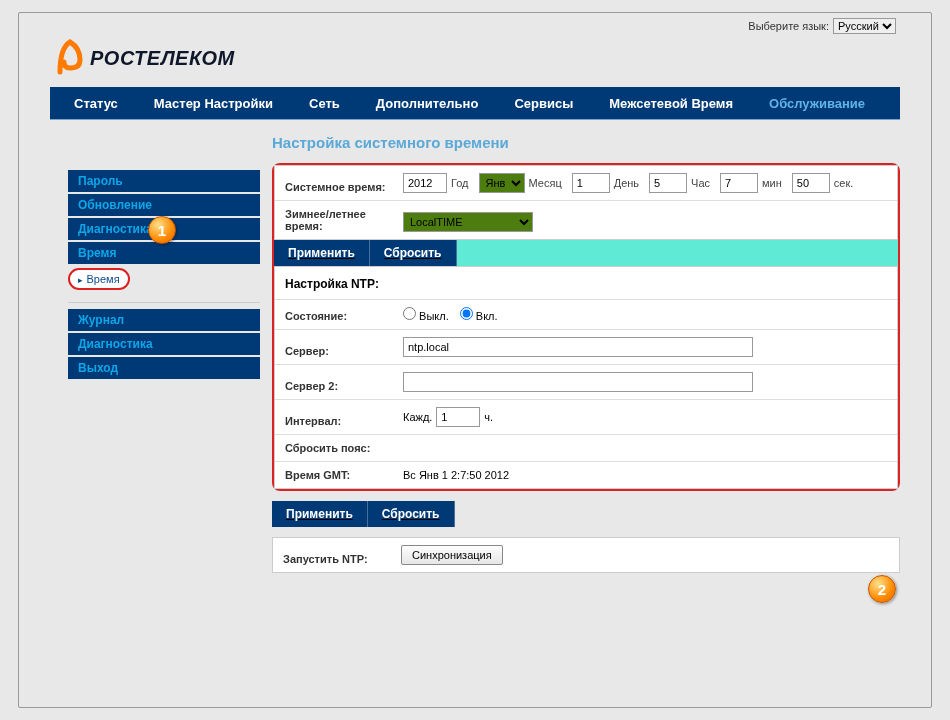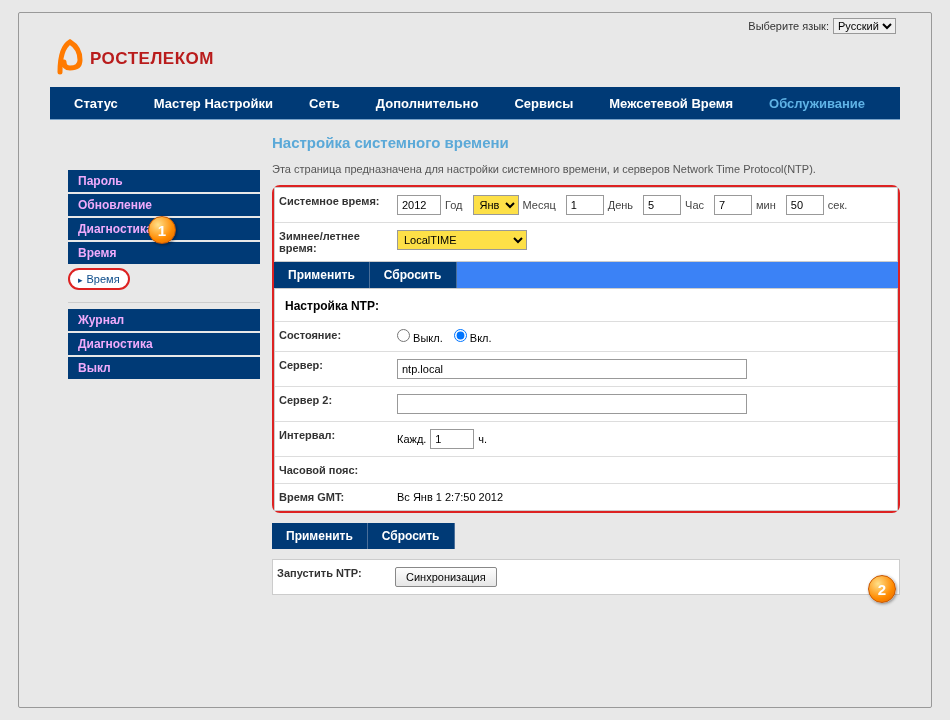--- a/index.html
+++ b/index.html
@@ -3,51 +3,51 @@
 <meta charset="utf-8">
 <style>
 * { box-sizing: border-box; margin: 0; padding: 0; }
 body { font-family: Arial, sans-serif; font-size: 12px; background: #e8e8e8; }
 .page { width: 950px; height: 720px; margin: 0; background: #e8e8e8; position: relative; }
 .container { width: 850px; margin: 0 auto; padding-top: 18px; }
 .topbar { display: flex; justify-content: flex-end; align-items: center; font-size: 11px; color: #333; padding-right: 4px; margin-bottom: 4px; }
 .topbar select { font-size: 11px; margin-left: 4px; border: 1px solid #999; }
 .logo-row { display: flex; align-items: center; margin-bottom: 8px; padding-left: 6px; }
 .logo-mark { display: inline-block; margin-right: 6px; }
-.logo-text { font-size: 17px; font-weight: bold; color: #b91c1c; letter-spacing: 0.5px; }
+.logo-text { font-size: 20px; font-weight: bold; color: #0f172a; letter-spacing: 0.5px; font-style: italic; }
 .nav { background: #003a76; height: 32px; display: flex; align-items: stretch; }
 .nav-item { color: #fff; font-size: 13px; font-weight: bold; padding: 0 18px; display: flex; align-items: center; cursor: pointer; }
 .nav-item:first-child { padding-left: 24px; }
 .nav-item.active { color: #5fb3e6; }
 .nav-line { height: 1px; background: #7aa3c9; }
 .body { display: flex; align-items: flex-start; }
 .sidebar { width: 210px; padding-top: 50px; padding-left: 18px; position: relative; }
-.side-item { background: #003a76; color: #f0abfc; font-weight: bold; font-size: 12px; padding: 4px 10px; margin-bottom: 2px; cursor: pointer; }
+.side-item { background: #003a76; color: #0ea5e9; font-weight: bold; font-size: 12px; padding: 4px 10px; margin-bottom: 2px; cursor: pointer; }
 .side-sub { border: 2px solid #d22; border-radius: 12px; padding: 3px 8px; margin: 2px 0 6px 0; font-size: 11px; color: #0b4b8a; background: #fff; display: inline-block; }
 .side-sub span { color: #0b4b8a; }
 .side-sub .bullet { color: #0b4b8a; margin-right: 4px; font-size: 9px; }
 .side-hr { border: none; border-bottom: 1px solid #ccc; margin: 6px 0 6px 0; }
 .badge { width: 28px; height: 28px; border-radius: 50%; background: radial-gradient(circle at 35% 30%, #ffe08a, #ff8a00 60%, #e06500); color: #fff; font-weight: bold; font-size: 15px; display: flex; align-items: center; justify-content: center; box-shadow: 1px 1px 3px rgba(0,0,0,.4); position: absolute; border:1px solid #c65500; }
 .badge-1 { top: 216px; left: 148px; }
 .badge-2 { top: 575px; left: 868px; }
 .main { flex: 1; padding: 14px 0 0 12px; width: 670px; }
 h1.title { color: #5ba9d8; font-size: 15px; font-weight: bold; margin-bottom: 12px; }
 .desc { color: #555; font-size: 11px; margin-bottom: 10px; }
 .redbox { border: 2px solid #d22; border-radius: 8px; padding: 0; }
 .section { border: 1px solid #ccc; background: #fff; }
-.row { display: flex; align-items: flex-start; padding: 7px 4px; border-bottom: 1px solid #ddd; font-size: 11px; }
+.row { display: flex; align-items: flex-end; padding: 7px 10px; border-bottom: 1px solid #ddd; font-size: 11px; }
 .row:last-child { border-bottom: none; }
 .row .lbl { width: 118px; font-weight: bold; color: #333; flex-shrink: 0; }
 .row .val { flex: 1; display: flex; align-items: center; flex-wrap: wrap; gap: 4px; }
 .row input[type=text] { border: 1px solid #999; padding: 2px 4px; font-size: 11px; height: 20px; }
-.row select { border: 1px solid #999; font-size: 11px; height: 20px; padding: 1px 2px; background: #fde047; }
+.row select { border: 1px solid #999; font-size: 11px; height: 20px; padding: 1px 2px; background: #4d7c0f; }
 .smallin { width: 44px; }
 .midin { width: 38px; }
 .unit { font-size: 11px; color: #444; margin-right: 6px; }
-.btnbar { background: #3b82f6; display: flex; padding: 0; }
+.btnbar { background: #5eead4; display: flex; padding: 0; text-decoration: underline; }
 .btn { background: #003a76; color: #fff; font-weight: bold; font-size: 12px; padding: 6px 14px; border: none; cursor: pointer; border-right: 1px solid #4a6f9a; }
 .section-head { font-weight: bold; padding: 10px 10px 8px 10px; font-size: 12px; border-bottom:1px solid #ddd; }
 .widein { width: 350px; }
 .tzsel { width: 360px; }
 .sync-btn { border: 1px solid #888; background: linear-gradient(#fdfdfd,#e6e6e6); padding: 3px 10px; font-size: 11px; cursor: pointer; border-radius: 2px; }
 .spacer { height: 10px; }
 .panel2 { border: 1px solid #ccc; background: #ffffff; margin-top: 0; }
 .below { margin-top: 10px; }
 .outer-rect { position:absolute; border:1px solid #999; top:12px; left:18px; right:18px; bottom:12px; pointer-events:none; border-radius:2px; }
 </style>
@@ -86,26 +86,25 @@
 <div class="body">
   <div class="sidebar">
     <div class="side-item">Пароль</div>
     <div class="side-item">Обновление</div>
     <div class="side-item">Диагностика</div>
     <div class="side-item">Время</div>
     <div class="side-sub"><span class="bullet">▸</span><span>Время</span></div>
     <hr class="side-hr">
     <div class="side-item">Журнал</div>
     <div class="side-item">Диагностика</div>
-    <div class="side-item">Выкл</div>
+    <div class="side-item">Выход</div>
   </div>
 
   <div class="main">
     <h1 class="title">Настройка системного времени</h1>
-    <div class="desc">Эта страница предназначена для настройки системного времени, и серверов Network Time Protocol(NTP).</div>
 
     <div class="redbox">
       <div class="section">
         <div class="row">
           <div class="lbl">Системное время:</div>
           <div class="val">
             <input type="text" class="smallin" value="2012" style="">
             <span class="unit">Год</span>
             <select><option>Янв</option></select>
             <span class="unit">Месяц</span>
@@ -156,21 +155,21 @@
         </div>
         <div class="row">
           <div class="lbl">Интервал:</div>
           <div class="val">
             <span>Кажд.</span>
             <input type="text" class="smallin" value="1" style="">
             <span>ч.</span>
           </div>
         </div>
         <div class="row">
-          <div class="lbl">Часовой пояс:</div>
+          <div class="lbl">Сбросить пояс:</div>
         </div>
         <div class="row">
           <div class="lbl">Время GMT:</div>
           <div class="val">
                   <span>Вс Янв 1 2:7:50 2012</span>
                 </div>
         </div>
       </div>
     </div>
 

